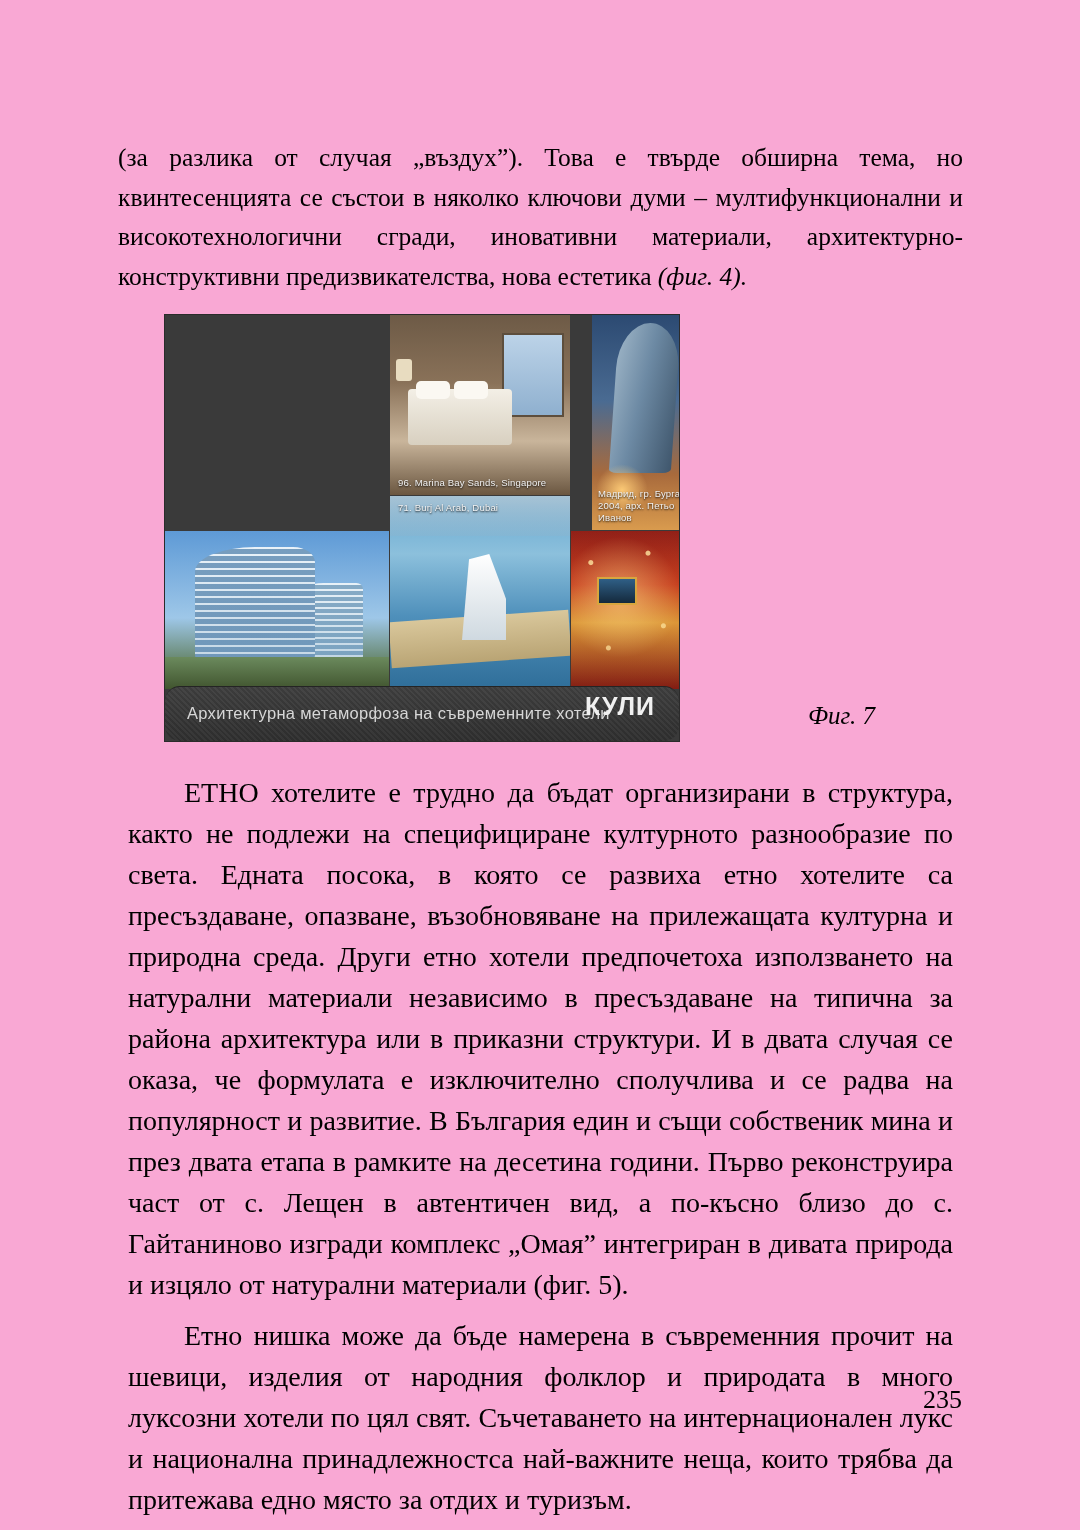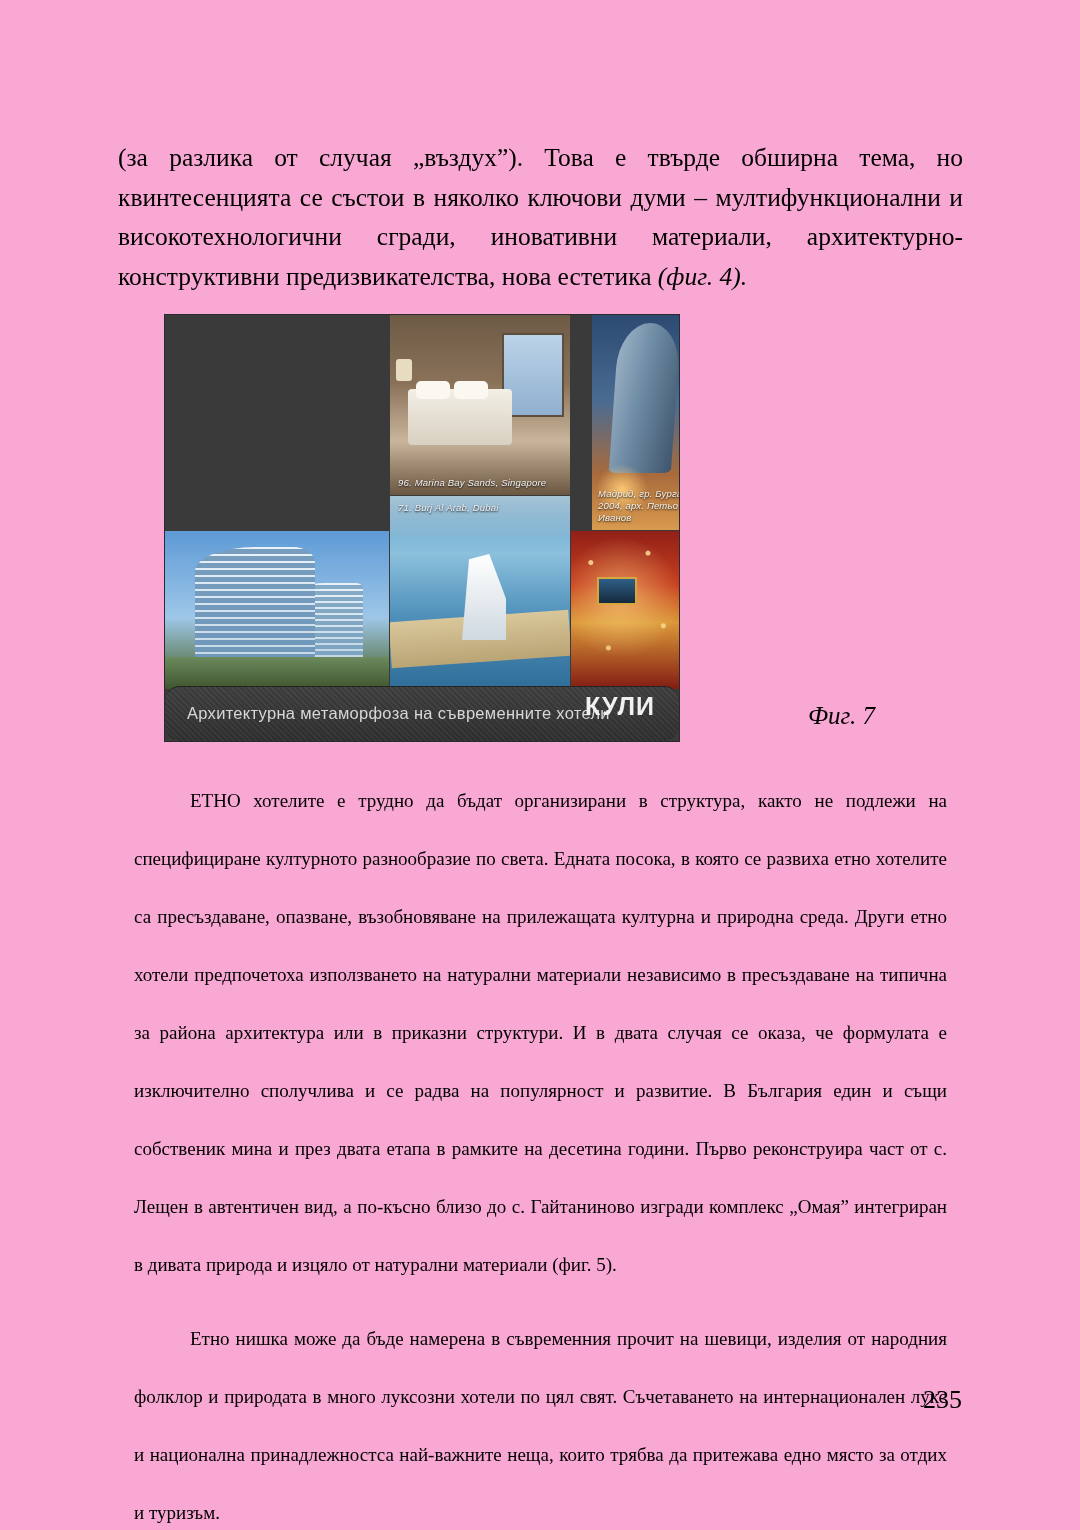--- a/index.html
+++ b/index.html
@@ -67,21 +67,20 @@
     overflow: hidden;
   }
   .cell .cap {
     position: absolute;
     font-family: "Liberation Sans", sans-serif;
     font-size: 9.5px;
     line-height: 12px;
     color: #f2f2f2;
     text-shadow: 0 1px 2px rgba(0,0,0,0.9);
     letter-spacing: 0.2px;
-    font-style: italic;
   }
 
   
   .c1 { left: 0; top: 0; width: 224px; height: 215px;
         background:
           radial-gradient(circle at 30% 22%, rgba(255,210,150,0.40) 0%, rgba(255,210,150,0) 38%),
           linear-gradient(#1c2b4a 0%, #2b3e63 26%, #4a3b50 44%, #241f38 55%, #15203a 100%);
   }
   .mbs {
     position: absolute; left: 34px; top: 52px; width: 132px; height: 56px;
@@ -257,24 +256,24 @@
     left: 690px;
     top: 388px;
     font-size: 25px;
     font-style: italic;
   }
 
   .body-block {
     margin-top: 26px;
   }
   .para2 {
-    font-size: 19px;
-    line-height: 58px;
+    font-size: 28px;
+    line-height: 41px;
     text-align: justify;
-    margin: 16px;
+    margin: 10px;
   }
   .page-number {
     position: absolute;
     right: 118px;
     top: 1385px;
     font-size: 26px;
   }
 </style>
 </head>
 <body>

